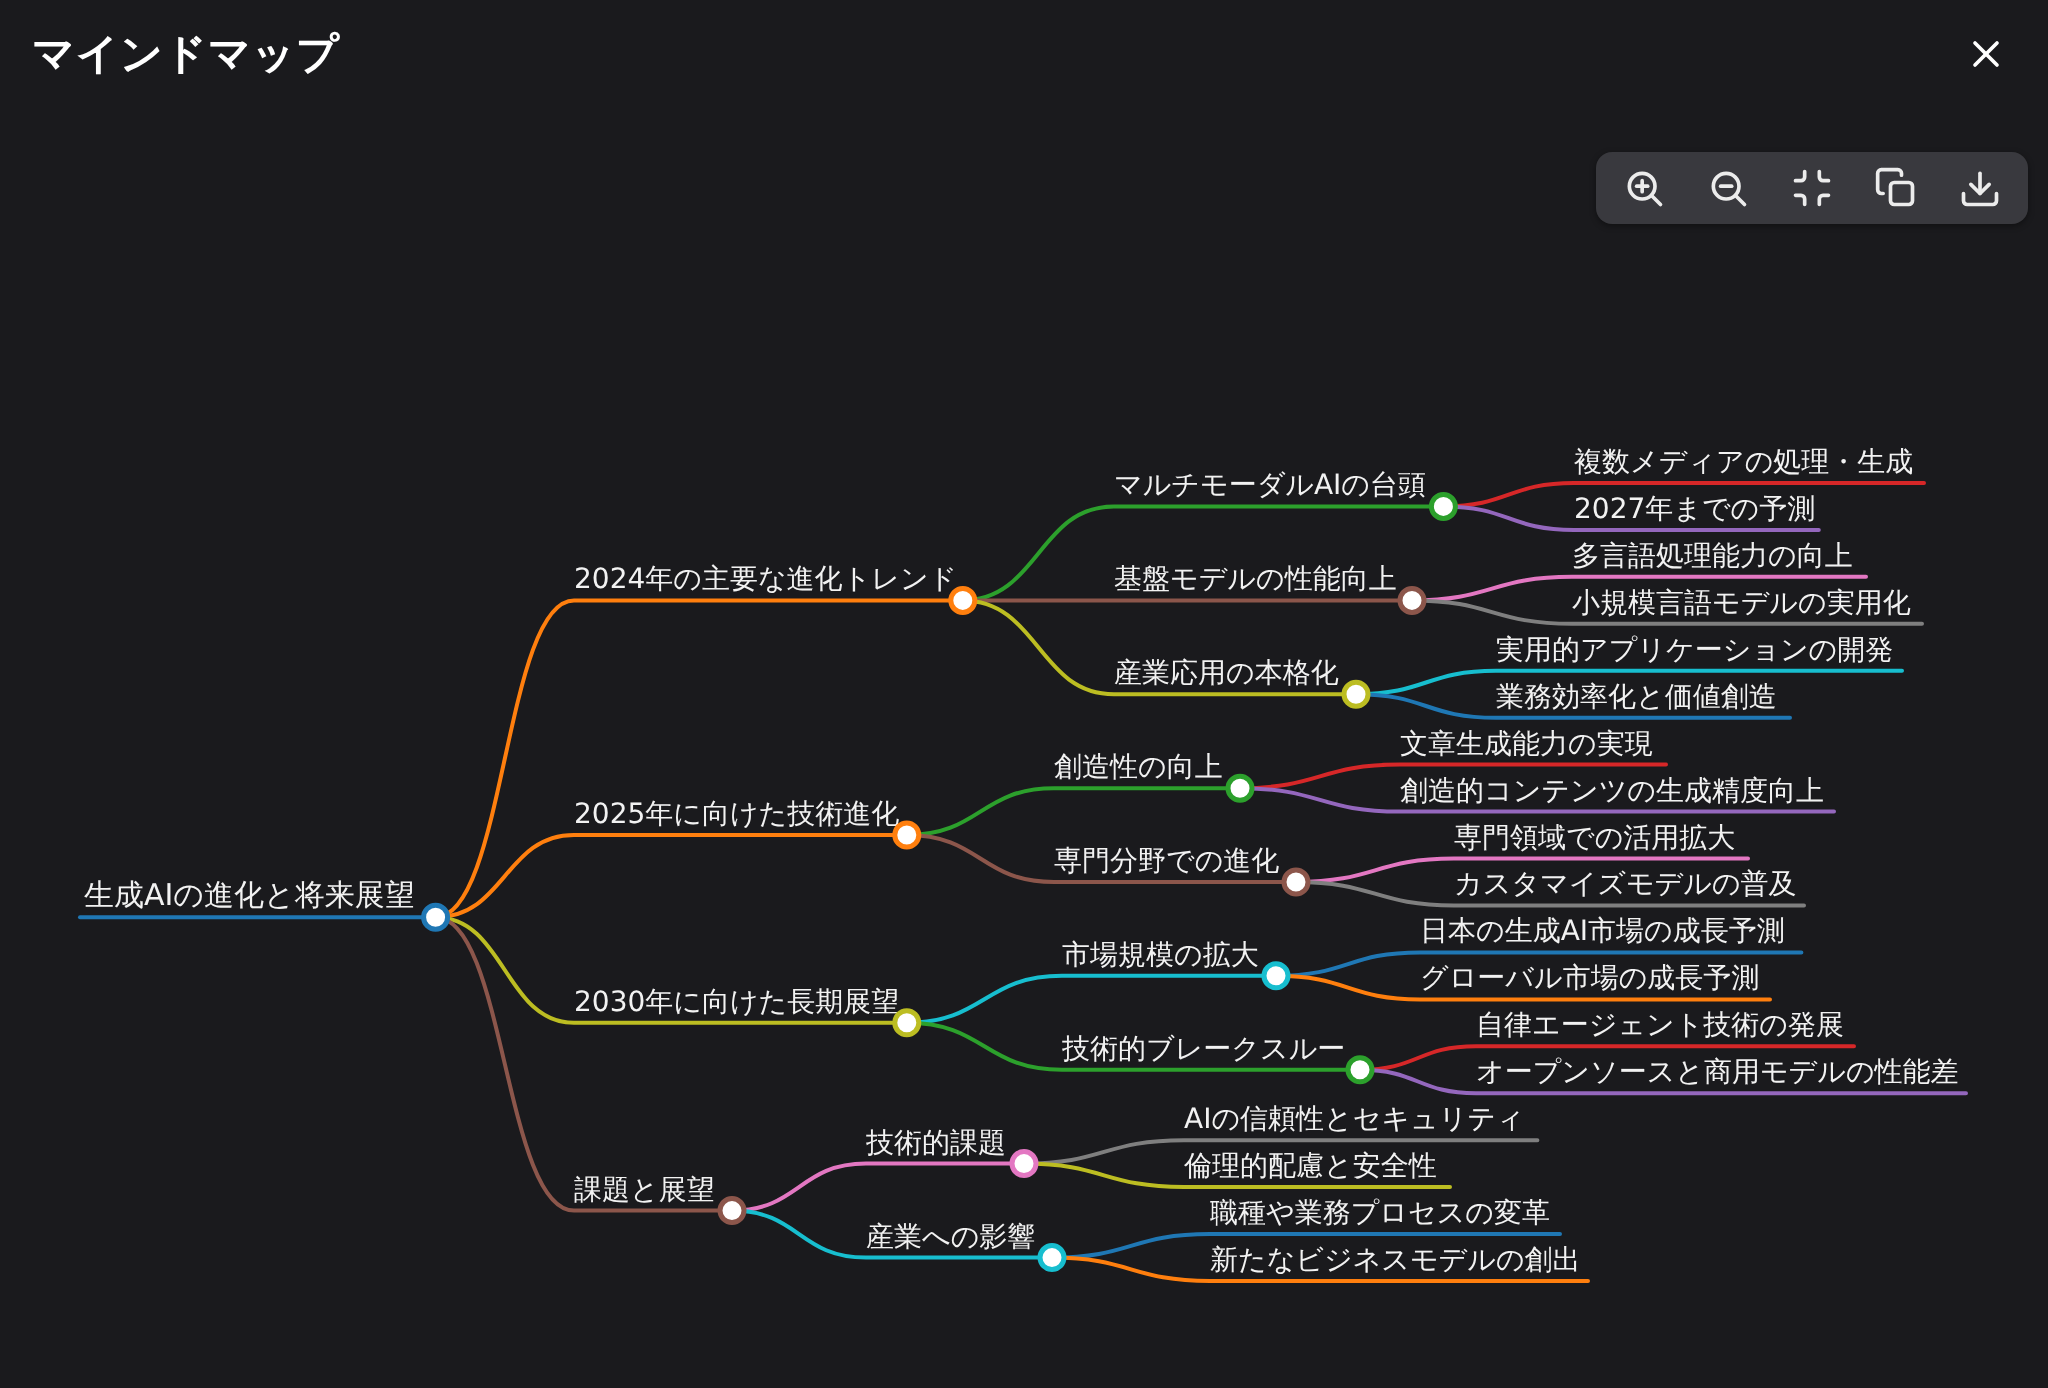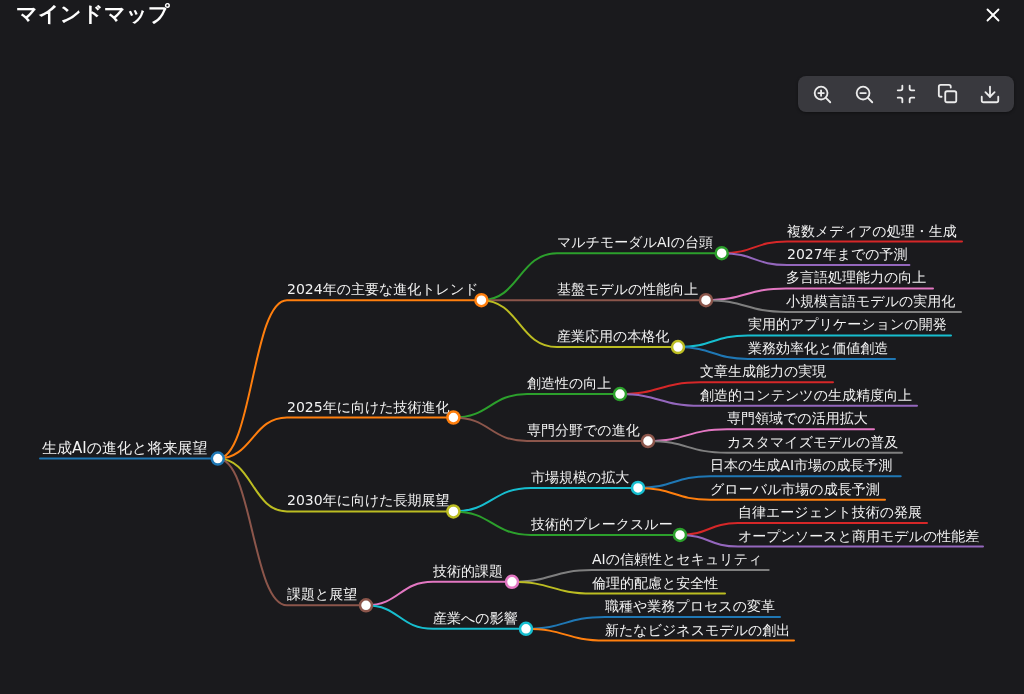--- a/index.html
+++ b/index.html
@@ -3,21 +3,21 @@
 <meta charset="utf-8">
 <style>
   html,body{margin:0;padding:0;}
   body{
     width:1024px;height:694px;position:relative;overflow:hidden;
     background:#1a1a1d;
     font-family:"DejaVu Sans","Liberation Sans",sans-serif;
   }
   .header{
     position:absolute;top:0;left:0;right:0;height:54px;z-index:5;
-    display:flex;align-items:flex-start;justify-content:space-between;
+    display:flex;align-items:center;justify-content:space-between;
     padding:0 16px;box-sizing:border-box;
   }
   .title{
     margin:0;color:#ffffff;font-size:21px;font-weight:bold;letter-spacing:.5px;
   }
   .close-btn{
     background:transparent;border:none;cursor:pointer;padding:4px;
     color:#ffffff;display:flex;align-items:center;justify-content:center;
   }
   .toolbar{

